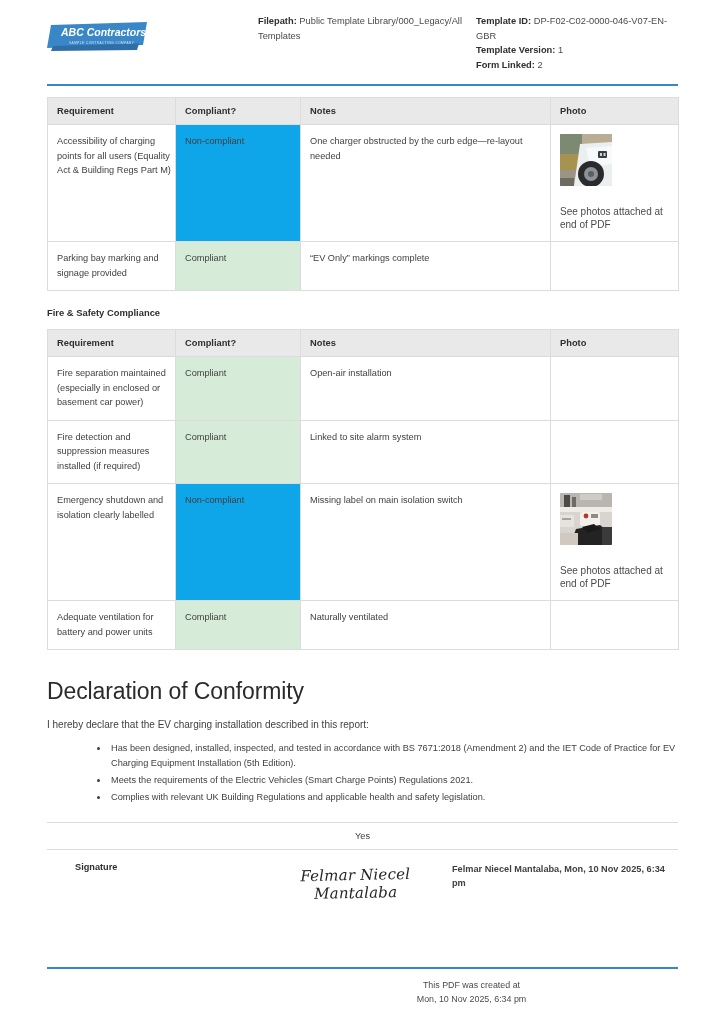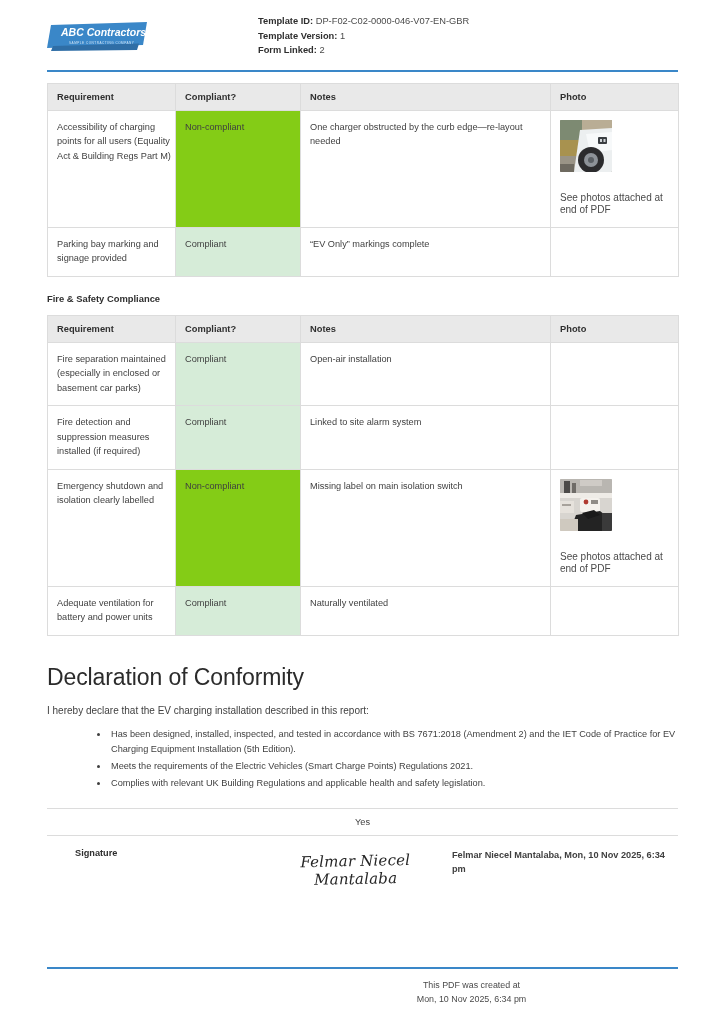--- a/index.html
+++ b/index.html
@@ -86,21 +86,21 @@
     padding: 9px 0 10px 9px;
     vertical-align: top;
     line-height: 14.5px;
     color: #3f3f3f;
   }
   .col-req   { width: 128px; }
   .col-comp  { width: 125px; }
   .col-notes { width: 250px; }
   .col-photo { width: 128px; }
 
-  .cell-noncompliant { background: #84cc16; }
+  .cell-noncompliant { background: #0ea5e9; }
   .cell-compliant    { background: #d6ecd8; }
 
   .photo-thumb {
     width: 52px;
     height: 52px;
     display: block;
     border-radius: 1px;
     overflow: hidden;
   }
   .photo-caption {
@@ -219,20 +219,24 @@
       <div class="logo">
         <svg width="104" height="32" viewBox="0 0 104 32">
           <polygon points="4,5 100,2 96,25 0,28" fill="#3a87c8"></polygon>
           <polygon points="6,26 92,23.5 90,30 4,31" fill="#2f6ea6"></polygon>
           <text x="14" y="16" font-family="Liberation Sans, sans-serif" font-size="10.5" font-weight="bold" font-style="italic" fill="#ffffff">ABC Contractors</text>
           <text x="22" y="23.5" font-family="Liberation Sans, sans-serif" font-size="3.1" letter-spacing="0.5" fill="#cfe3f5">SAMPLE CONTRACTING COMPANY</text>
         </svg>
       </div>
     </div>
 
+    <div class="meta-col-1">
+      <span class="meta-label">Filepath:</span>
+      <span>Public Template Library/000_Legacy/All Templates</span>
+    </div>
 
     <div class="meta-col-2">
       <div>
         <span class="meta-label">Template ID:</span>
         <span>DP-F02-C02-0000-046-V07-EN-GBR</span>
       </div>
       <div>
         <span class="meta-label">Template Version:</span>
         <span>1</span>
       </div>
@@ -309,21 +313,21 @@
     <thead>
       <tr>
         <th>Requirement</th>
         <th>Compliant?</th>
         <th>Notes</th>
         <th>Photo</th>
       </tr>
     </thead>
     <tbody>
       <tr>
-        <td>Fire separation maintained (especially in enclosed or basement car parks)</td>
+        <td>Fire separation maintained (especially in enclosed or basement car power)</td>
         <td class="cell-compliant">Compliant</td>
         <td>Open-air installation</td>
         <td></td>
       </tr>
       <tr>
         <td>Fire detection and suppression measures installed (if required)</td>
         <td class="cell-compliant">Compliant</td>
         <td>Linked to site alarm system</td>
         <td></td>
       </tr>

